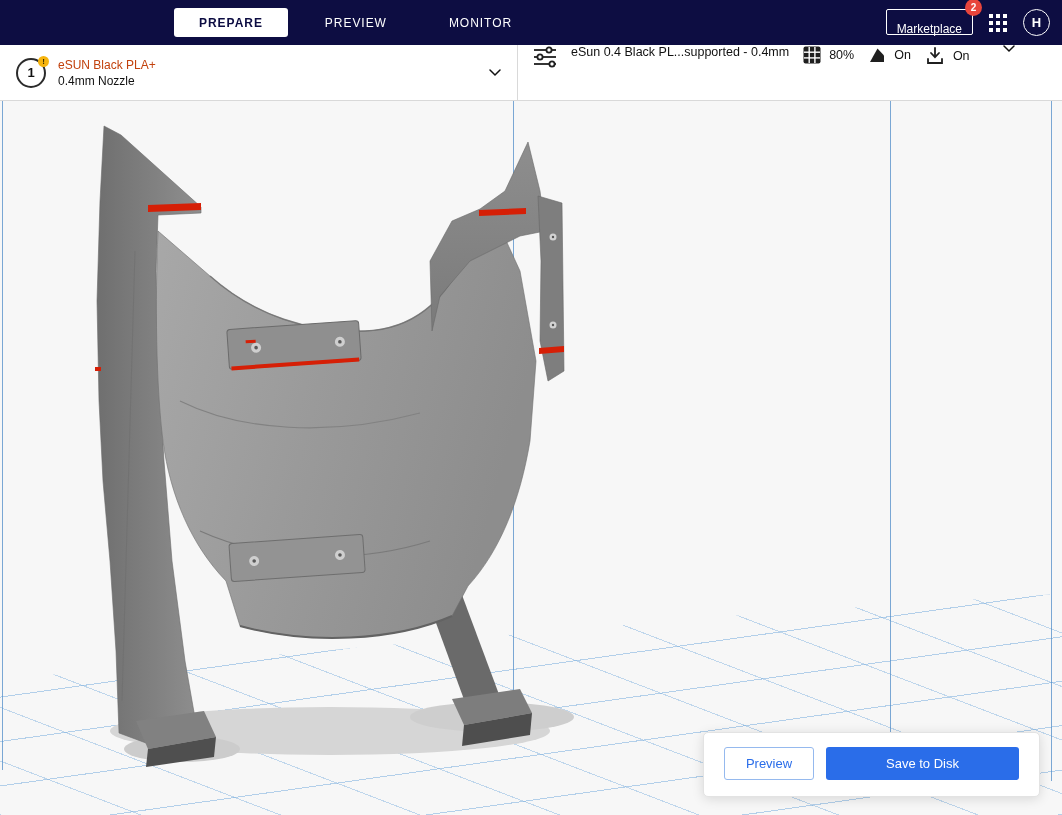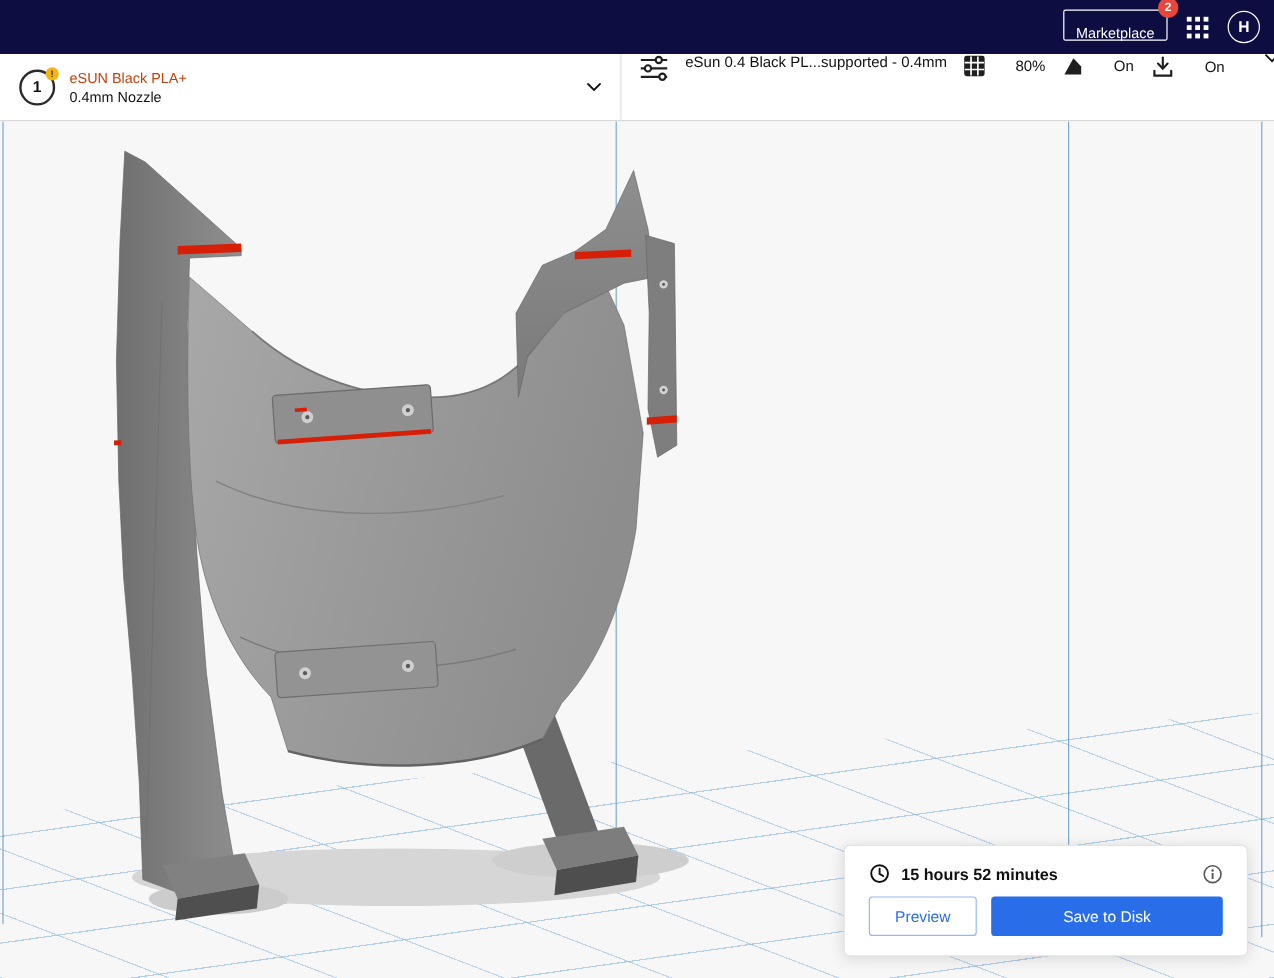--- a/index.html
+++ b/index.html
@@ -22,21 +22,21 @@
   
   .configbar{position:absolute;top:45px;left:0;right:0;height:56px;background:#fff;border-bottom:1px solid #d9d9d9;display:flex;z-index:30}
   .printer-sel{flex:0 0 518px;display:flex;align-items:center;gap:12px;padding:0 16px;border-right:1px solid #d9d9d9;cursor:pointer;background:#fff}
   .extruder{position:relative;flex:0 0 30px;width:30px;height:30px;border:2px solid #2b2b2b;border-radius:50%;display:flex;align-items:center;justify-content:center;font-size:13px;font-weight:700;color:#111}
   .warn-dot{position:absolute;top:-4px;right:-5px;width:11px;height:11px;background:#f6b40e;border-radius:50%;color:#3a2d00;font-size:8px;font-weight:700;line-height:11px;text-align:center}
   .mat-name{font-size:12px;color:#c2410c;line-height:1.4}
   .mat-nozzle{font-size:12px;font-weight:400;color:#111}
   .sel-chevron{margin-left:auto;display:flex}
   .print-settings{flex:1;display:flex;align-items:flex-start;gap:13px;padding:0 18px 0 14px;cursor:pointer;background:#fff}
   .profile-text{font-size:12.5px;color:#111;white-space:nowrap}
-  .grp{display:flex;align-items:center;gap:24px}
+  .grp{display:flex;align-items:center;gap:7px}
   .setting-val{font-size:12.5px;color:#111}
   .ps-chevron{margin-left:20px;display:flex}
 
   
   .viewport{position:absolute;top:101px;left:0;right:0;bottom:0;background:#f7f7f7;overflow:hidden}
   .floor{position:absolute;inset:0;
     background:
       repeating-linear-gradient(-8deg, rgba(122,174,222,.55) 0 1px, transparent 1px 44px),
       repeating-linear-gradient(21deg, rgba(122,174,222,.45) 0 1px, transparent 1px 50px);
     clip-path:polygon(0 81%,38% 76%,70% 72%,100% 69%,100% 100%,0 100%)}
@@ -59,20 +59,25 @@
   .btn{height:33px;border-radius:3px;font-size:13px;font-family:"Liberation Sans",sans-serif;cursor:pointer}
   .btn-preview{flex:0 0 90px;background:#fff;border:1px solid #95b9ee;color:#2a6de9}
   .btn-save{flex:1;background:#2a6de9;border:none;color:#fff}
 </style>
 </head>
 <body>
 
 <div class="app">
 
   <header class="topbar">
+    <nav class="tabs">
+      <button class="tab active">PREPARE</button>
+      <button class="tab">PREVIEW</button>
+      <button class="tab">MONITOR</button>
+    </nav>
     <div class="topbar-right">
       <div class="marketplace-wrap">
         <button class="marketplace-btn">Marketplace</button>
         <span class="badge">2</span>
       </div>
       <button class="appgrid-btn">
         <svg width="20" height="20" viewBox="0 0 20 20">
           <g fill="#ffffff">
             <rect x="1" y="1" width="4" height="4"></rect>
               <rect x="8" y="1" width="4" height="4"></rect>
@@ -238,35 +243,19 @@
 
       <g fill="#d61f06">
         <polygon points="148,104 201,102 201,109 148,111"></polygon>
         <polygon points="479,109 526,107 526,113 479,115"></polygon>
         <polygon points="539,247 564,245 564,251 539,253"></polygon>
         <rect x="95" y="266" width="6" height="4"></rect>
       </g>
     </svg>
 
     <aside class="action-panel">
-      <div class="ap-row">
-        <span class="icon">
-          <svg width="18" height="18" viewBox="0 0 18 18">
-            <circle cx="9" cy="9" r="7" stroke="#111" stroke-width="1.6" fill="none"></circle>
-            <path d="M9,5 L9,9.2 L12,11" stroke="#111" stroke-width="1.6" fill="none" stroke-linecap="round"></path>
-          </svg>
-        </span>
-        <span class="ap-time">15 hours 52 minutes</span>
-        <span class="icon info">
-          <svg width="17" height="17" viewBox="0 0 17 17">
-            <circle cx="8.5" cy="8.5" r="7" stroke="#555" stroke-width="1.3" fill="none"></circle>
-            <circle cx="8.5" cy="5.4" r="1" fill="#555"></circle>
-            <rect x="7.7" y="7.5" width="1.6" height="5" fill="#555"></rect>
-          </svg>
-        </span>
-      </div>
       <div class="ap-buttons">
         <button class="btn btn-preview">Preview</button>
         <button class="btn btn-save">Save to Disk</button>
       </div>
     </aside>
   </div>
 </div>
 
 </body></html>

